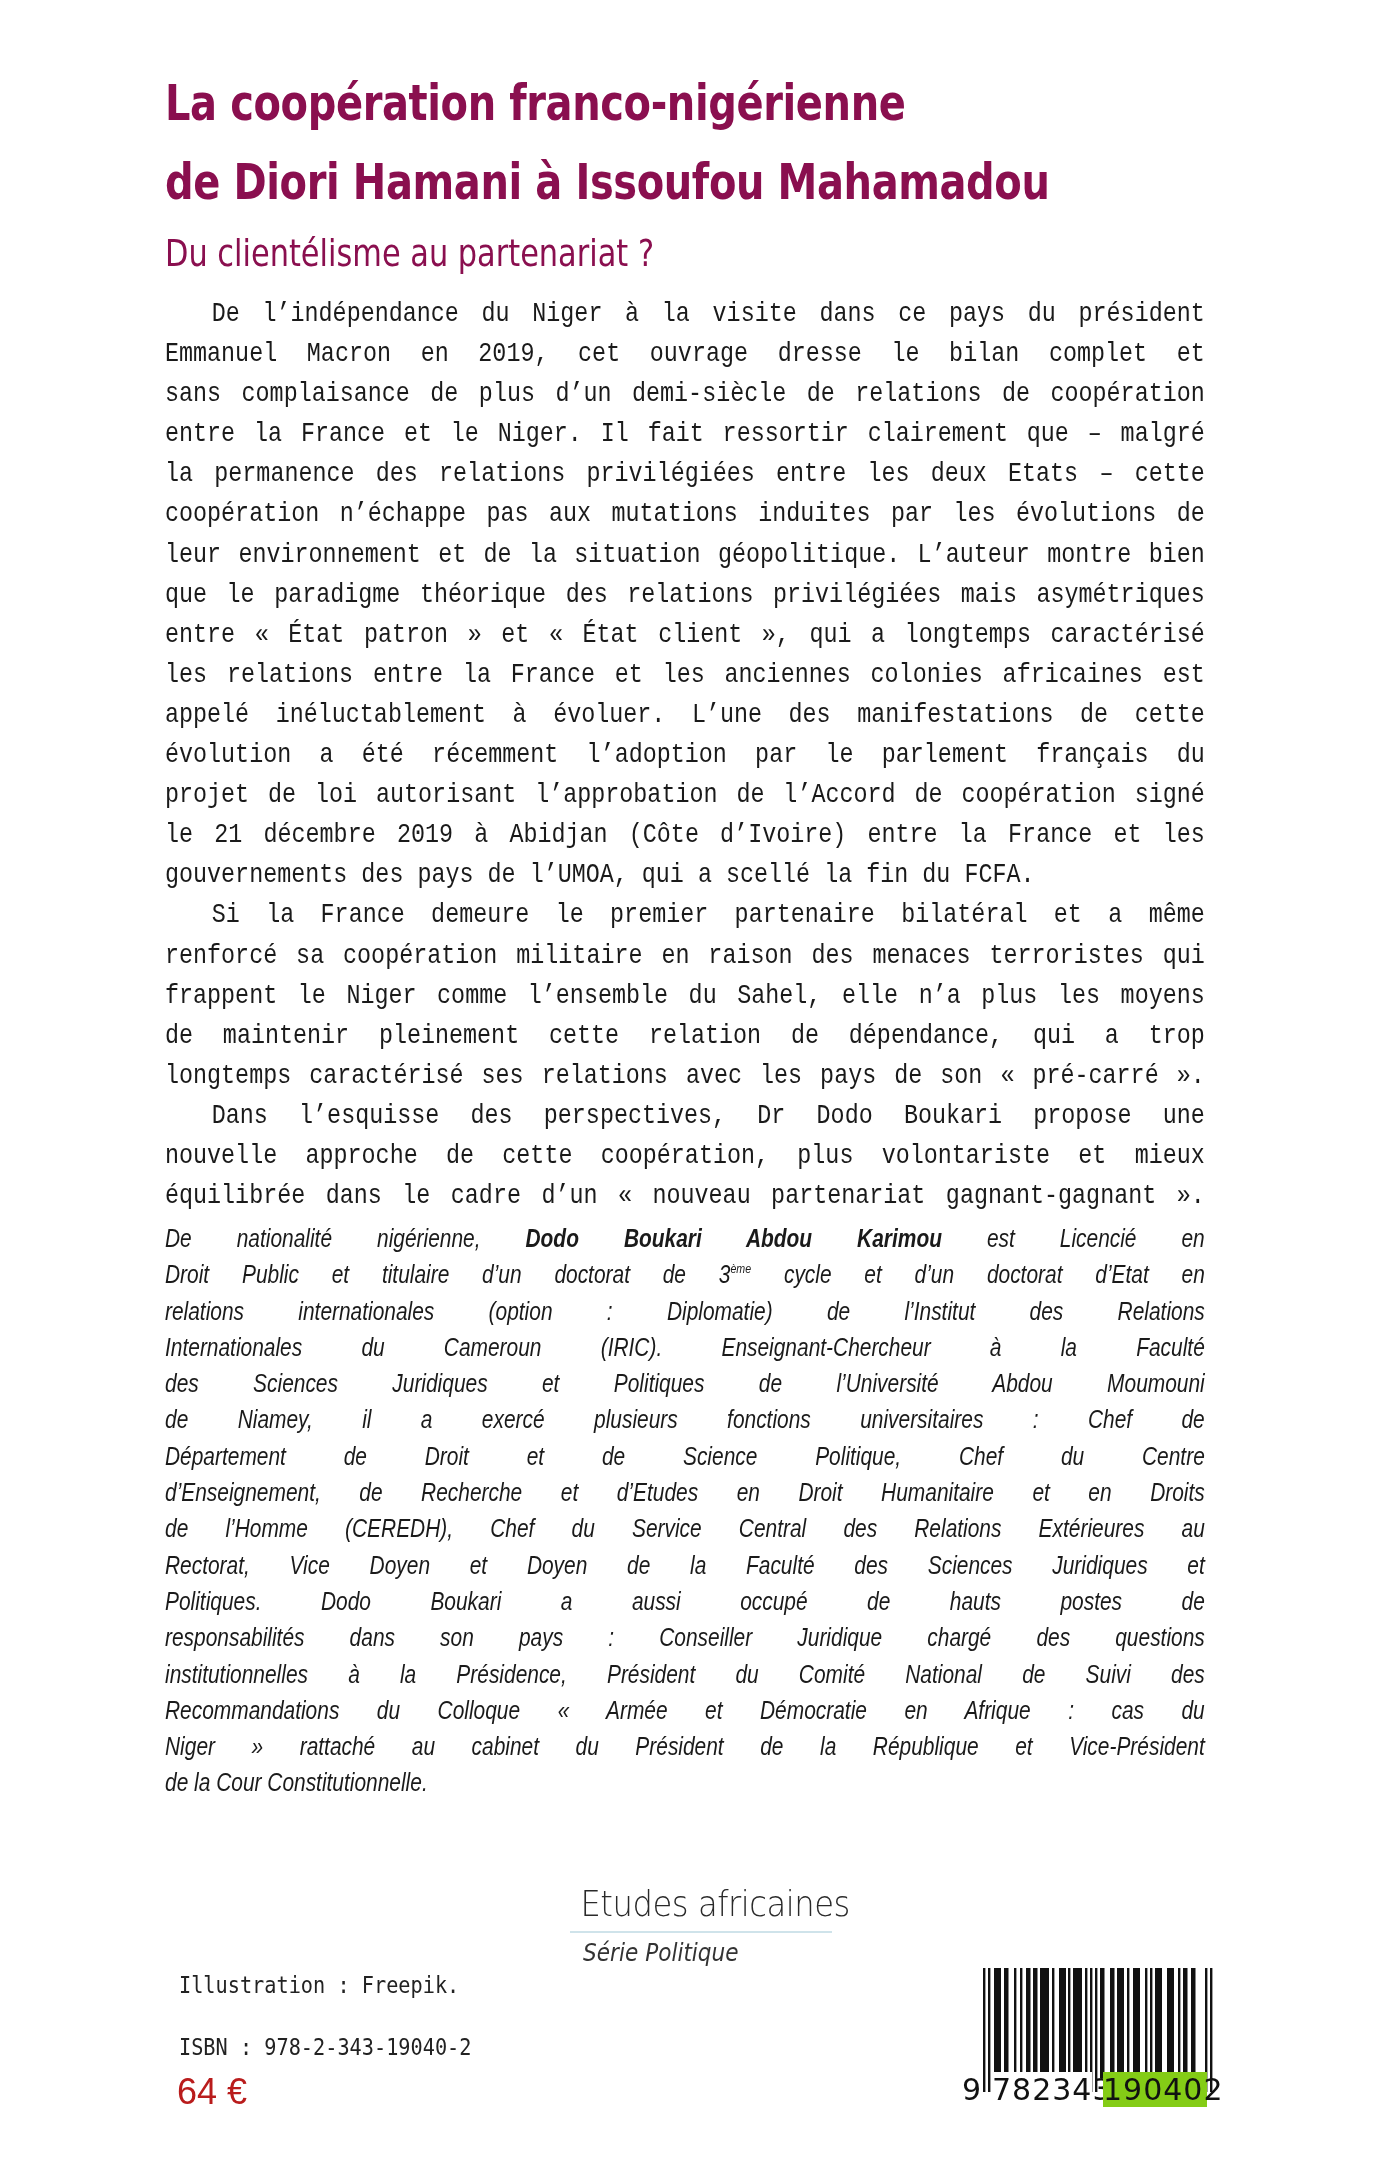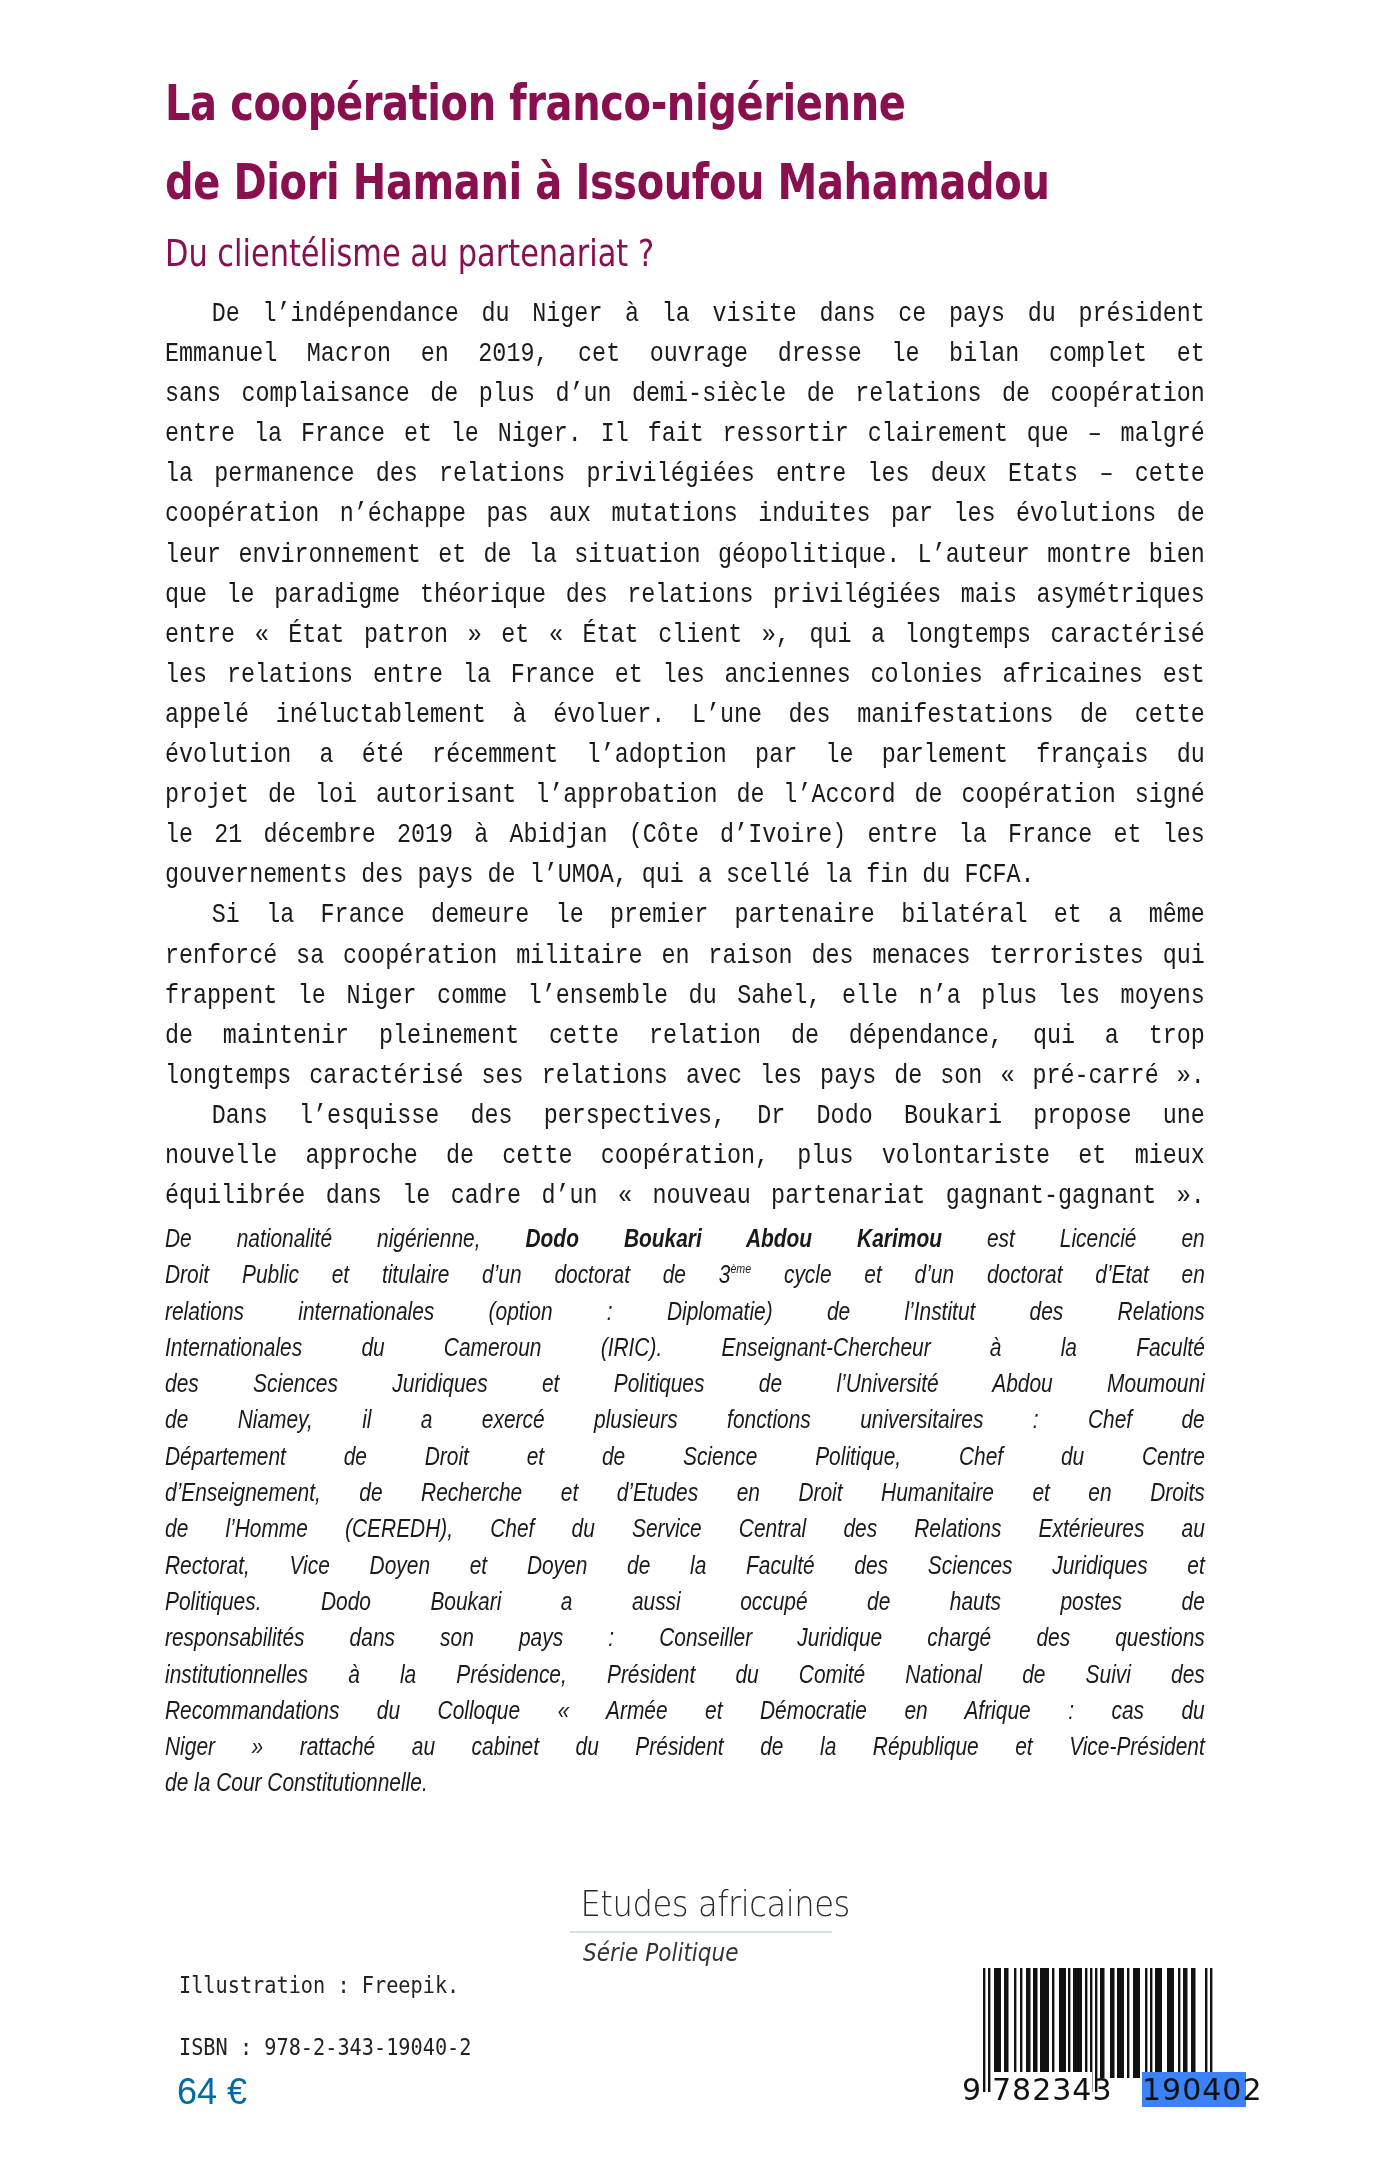--- a/index.html
+++ b/index.html
@@ -58,32 +58,32 @@
     font-family: "DejaVu Sans Mono", monospace; font-size: 23px; color: #222;
     transform-origin: left top; transform: scaleX(0.88);
   }
   .isbn {
     position: absolute; left: 179px; top: 2034px; white-space: nowrap;
     font-family: "DejaVu Sans Mono", monospace; font-size: 23px; color: #222;
     transform-origin: left top; transform: scaleX(0.88);
   }
   .price {
     position: absolute; left: 177px; top: 2071px; white-space: nowrap;
-    font-family: "Liberation Sans", sans-serif; font-size: 36px; color: #0369a1;
+    font-family: "Liberation Sans", sans-serif; font-size: 36px; color: #b91c1c;
   }
 
   .barcode { position: absolute; left: 962px; top: 1968px; width: 260px; height: 140px; }
   .barcode svg { display: block; }
   .barcode-digits {
     position: absolute; top: 104px; left: 0; width: 260px; height: 36px;
     font-family: "DejaVu Sans", sans-serif; font-size: 30px; color: #111; white-space: nowrap;
   }
   .bd-first { position: absolute; left: 0; top: 0; }
   .bd-left { position: absolute; left: 30px; top: 0; width: 100px; background: #fff; letter-spacing: 1px; }
-  .bd-right { position: absolute; left: 141px; top: 0; width: 104px; background: #3b82f6; letter-spacing: 1px; margin-left: 39px; }
+  .bd-right { position: absolute; left: 141px; top: 0; width: 104px; background: #84cc16; letter-spacing: 1px; }
 </style>
 </head>
 <body>
 
 <div class="title-block">
   <div class="title-line l1">La coopération franco-nigérienne</div>
   <div class="title-line l2">de Diori Hamani à Issoufou Mahamadou</div>
   <div class="subtitle">Du clientélisme au partenariat ?</div>
 </div>
 

